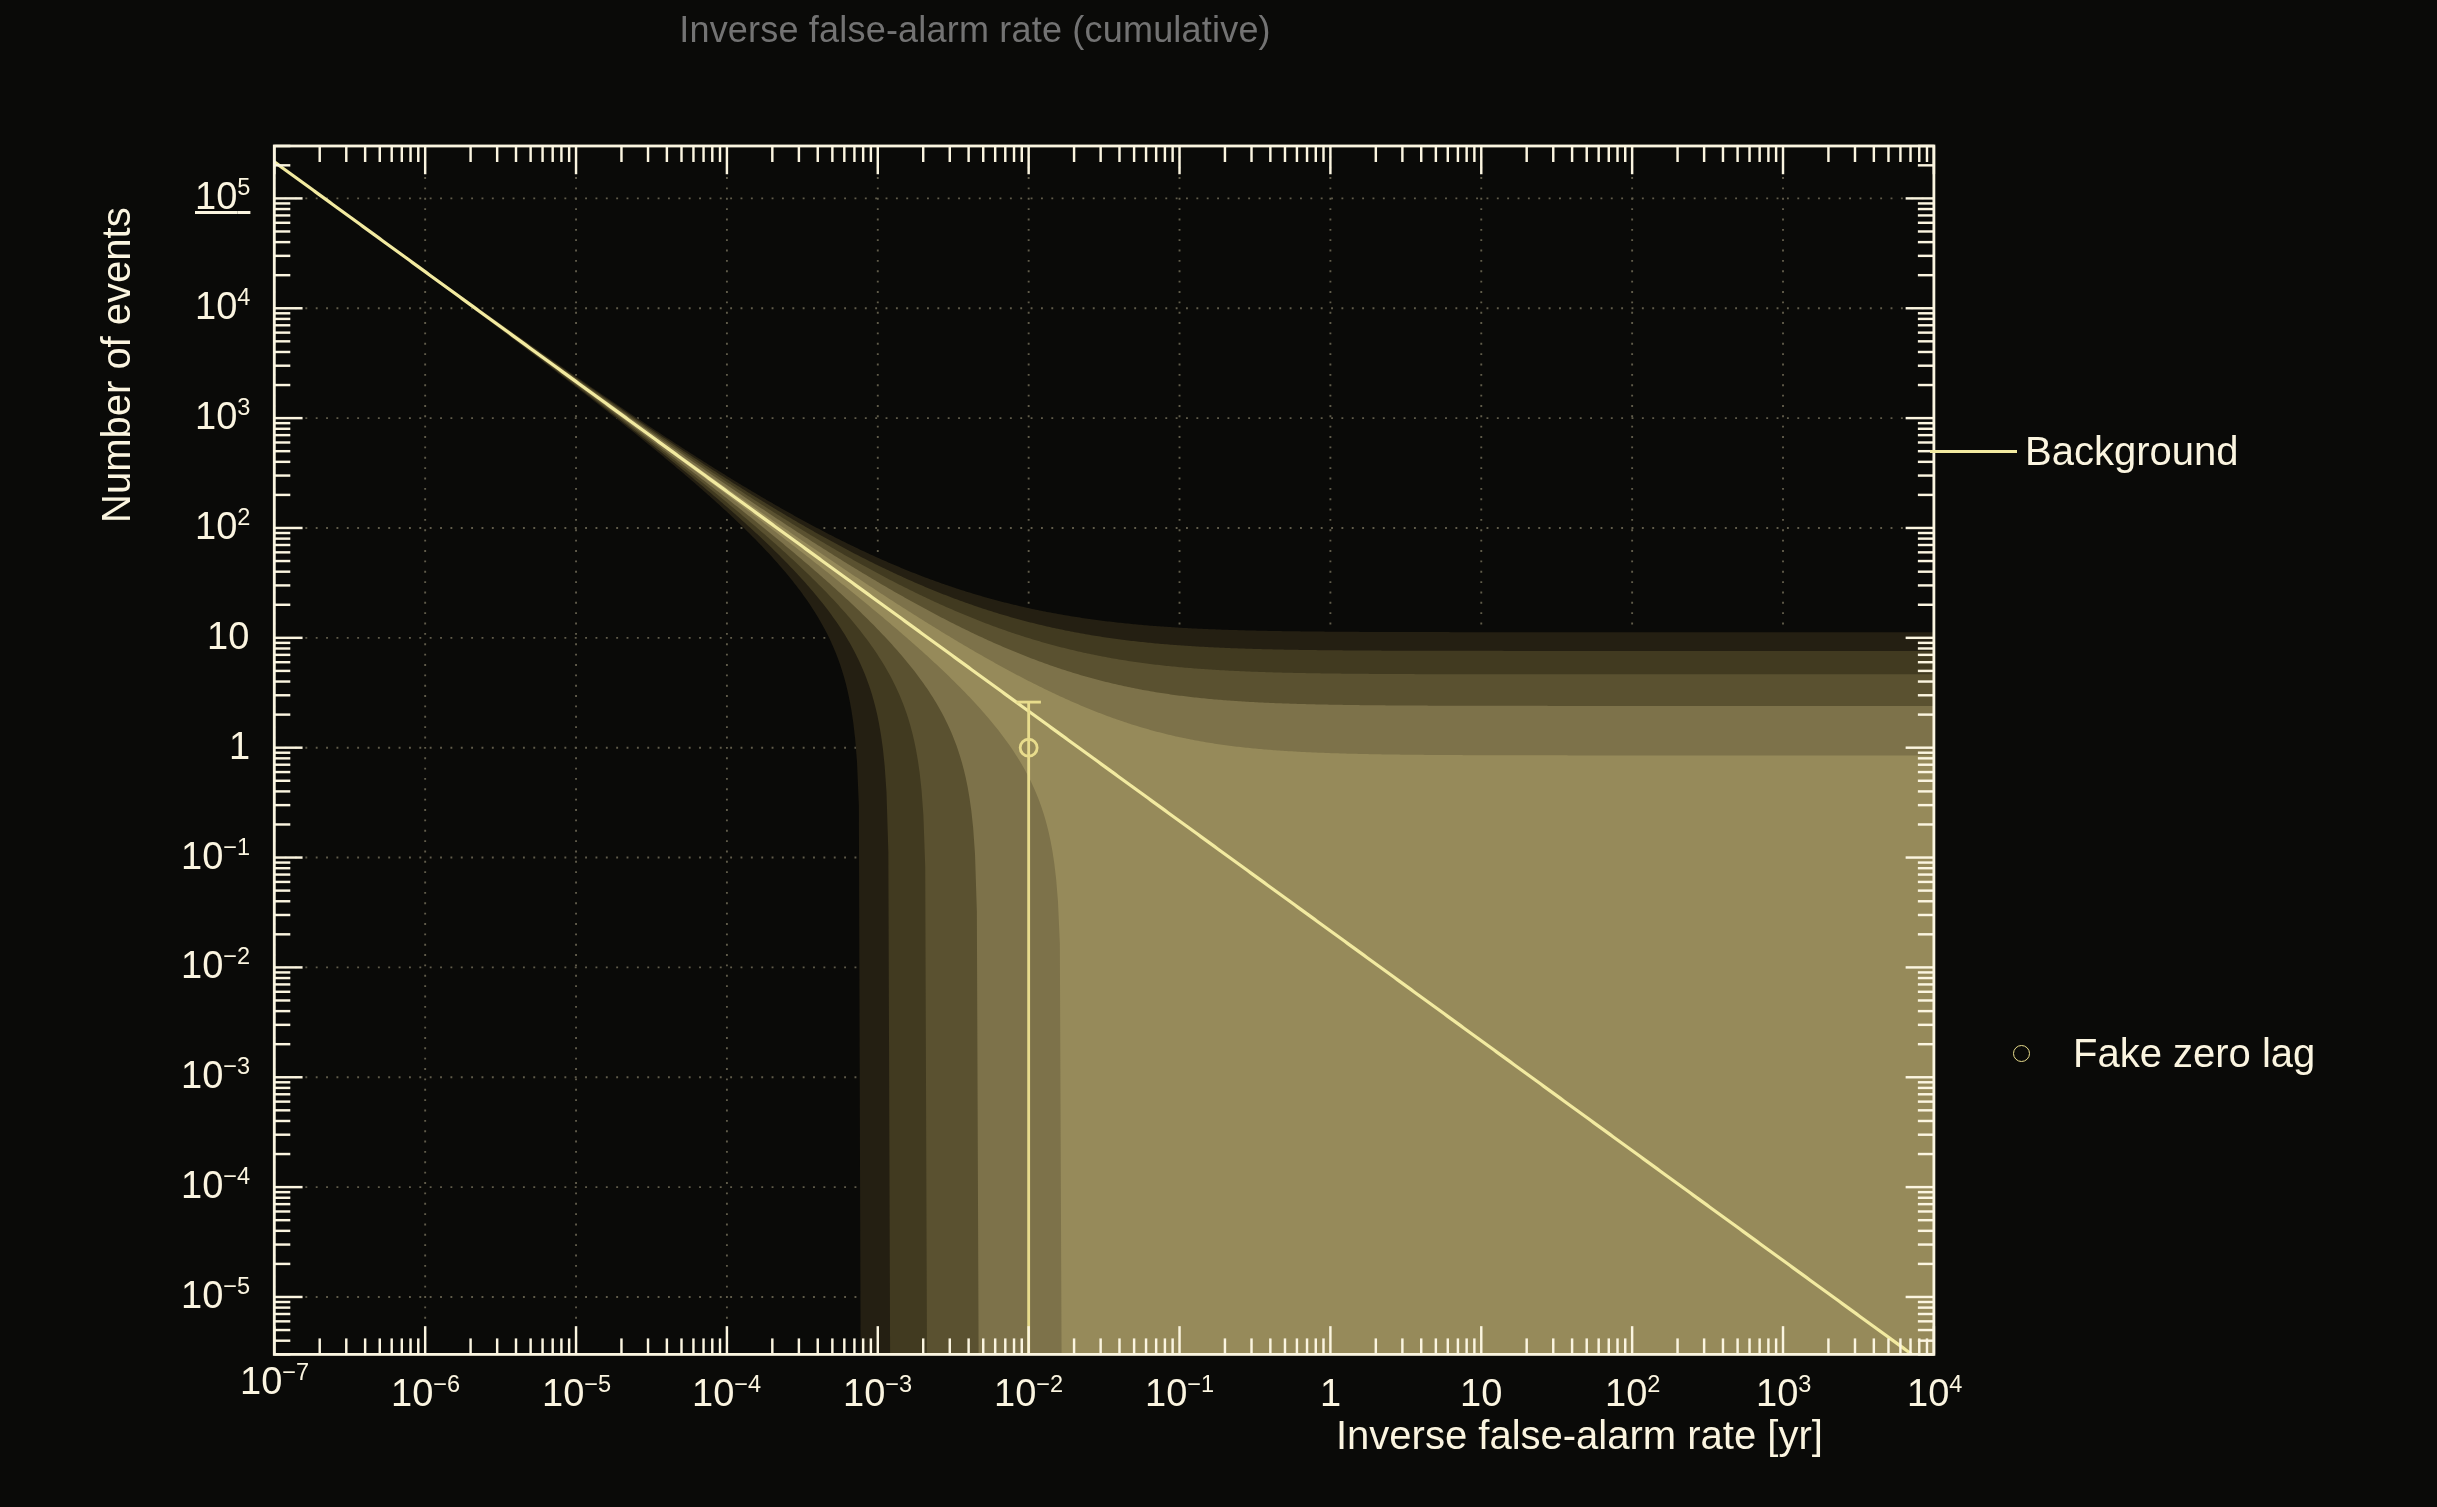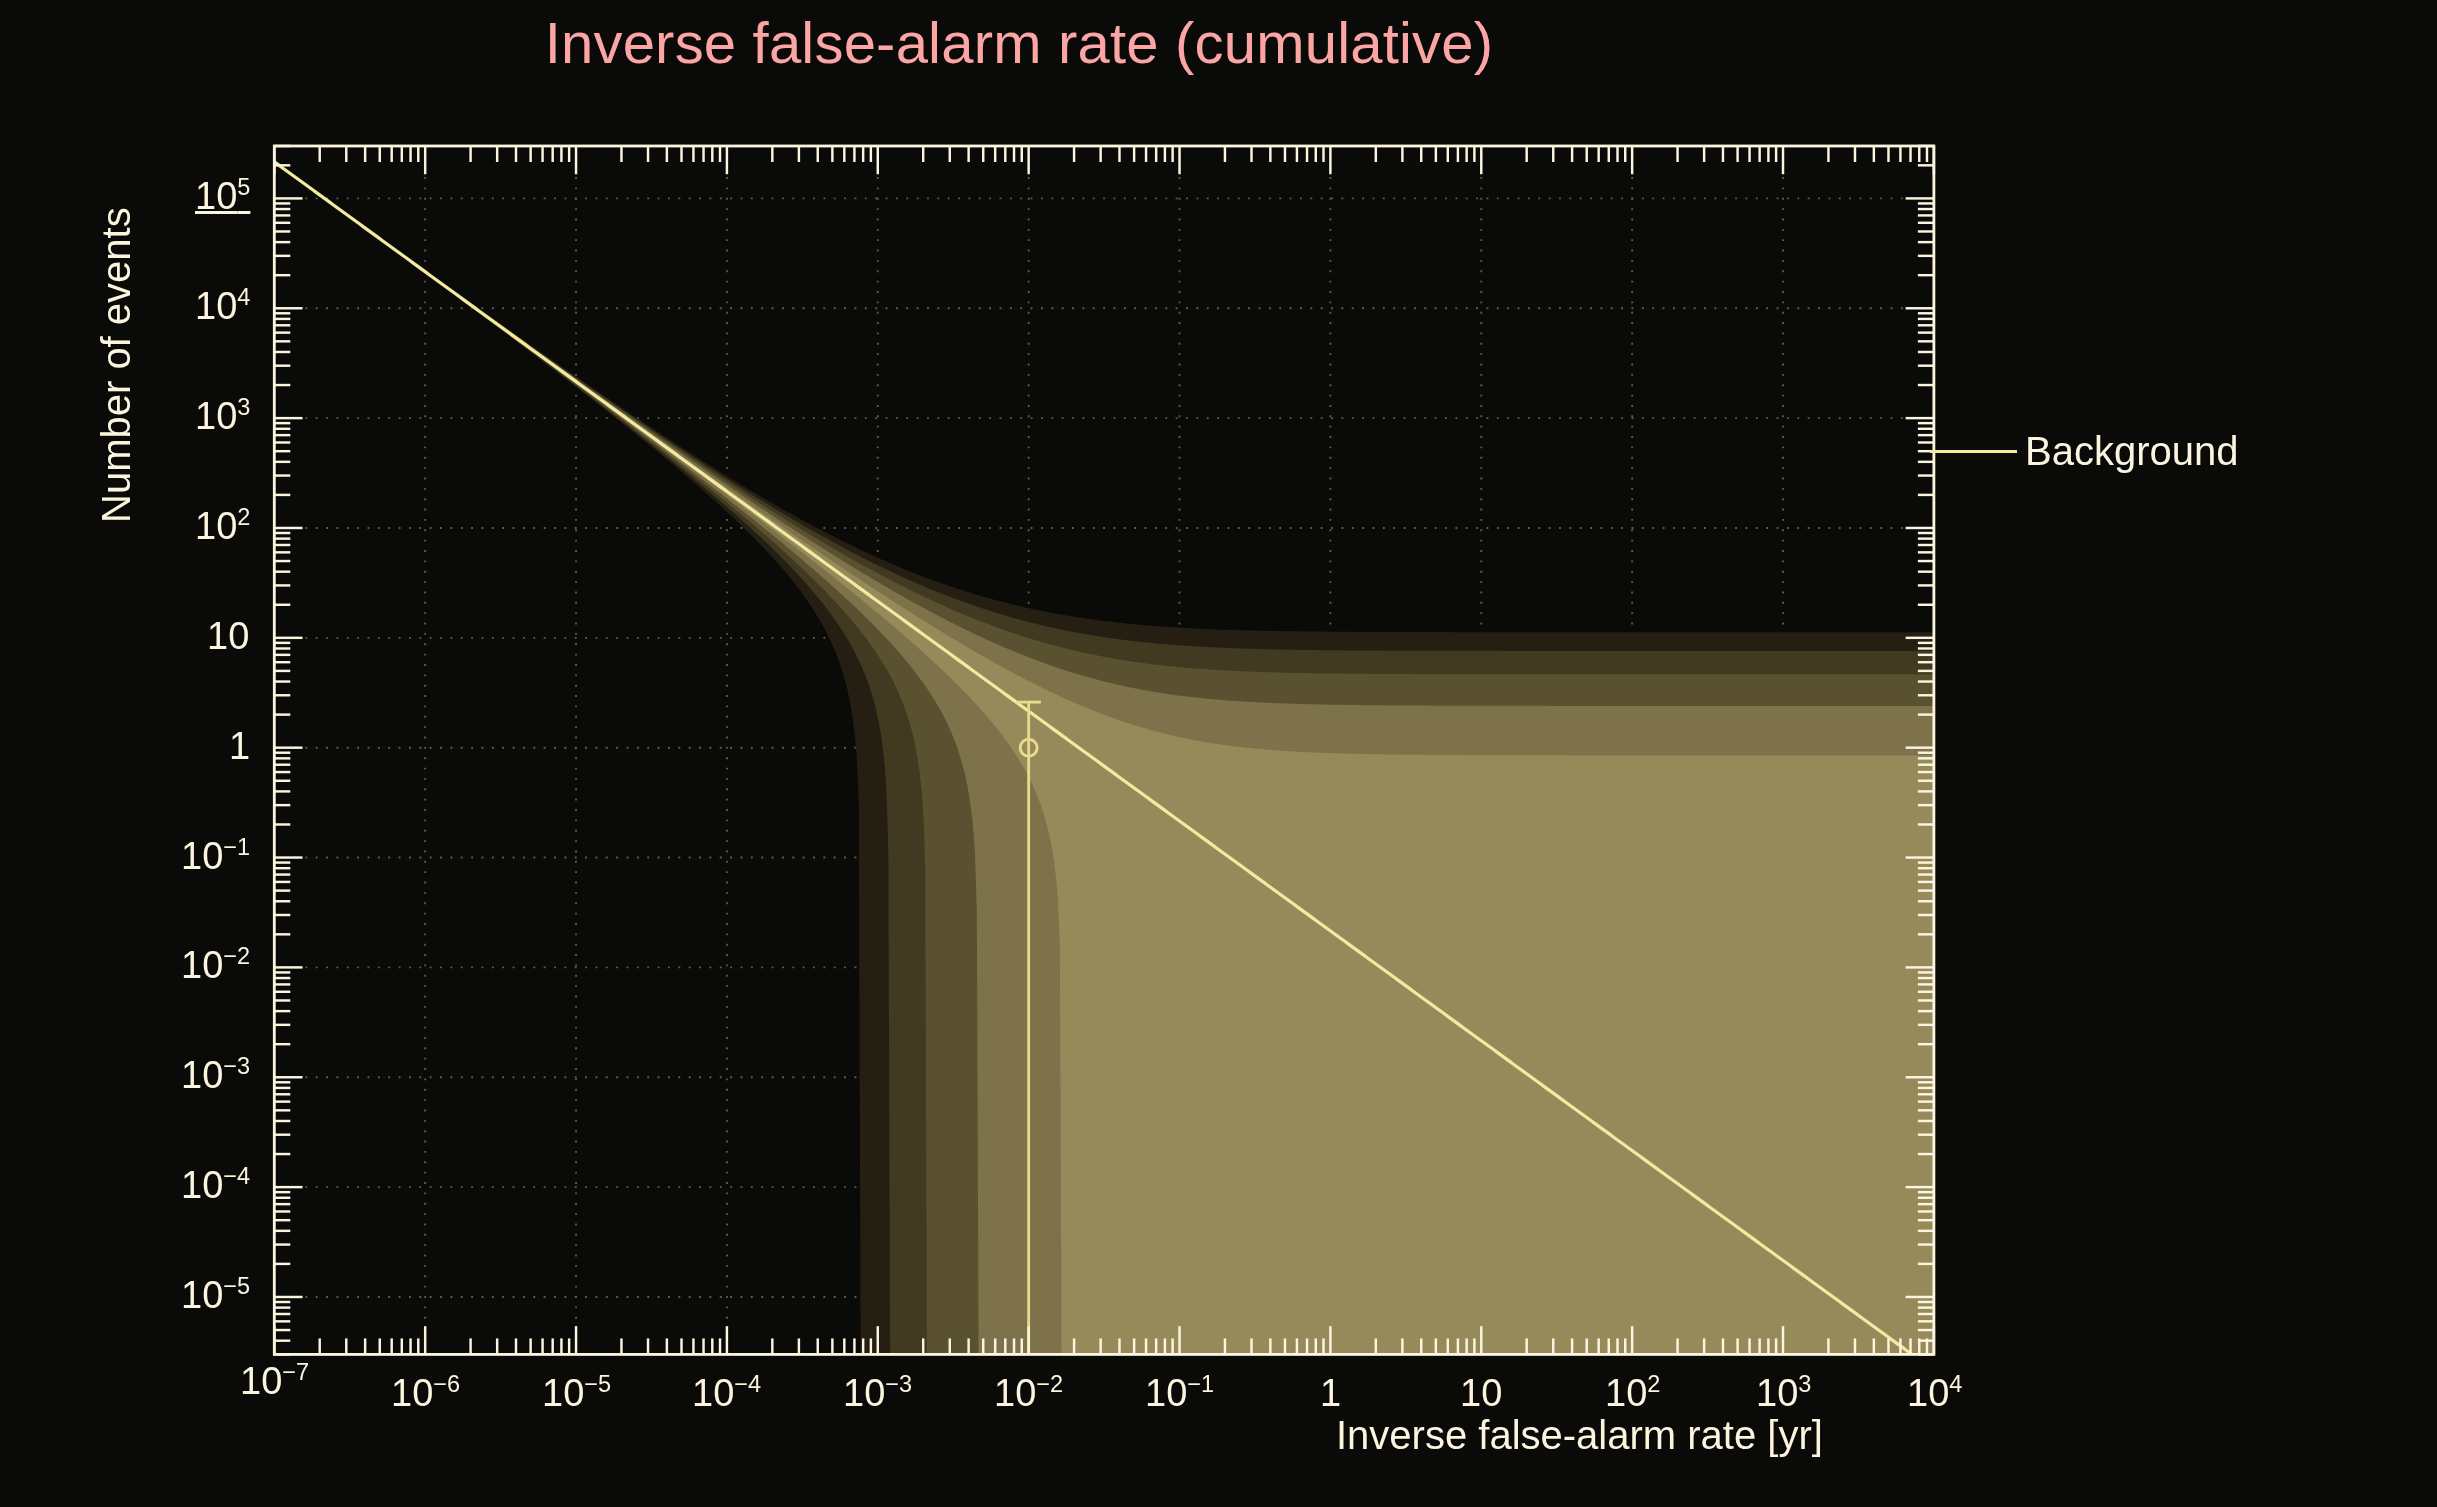--- a/index.html
+++ b/index.html
@@ -1,21 +1,21 @@
 <!DOCTYPE html>
 <html style="font-size:15px"><head>
 <meta charset="utf-8">
 <style>
   html,body{margin:0;padding:0;background:#0a0a08;}
   body{width:2438px;height:1507px;overflow:hidden;
        font-family:"Liberation Sans","DejaVu Sans",sans-serif;}
   #root{position:relative;width:2438px;height:1507px;background:#0a0a08;}
 
   .title{position:absolute;left:0;top:9.4px;width:1950px;text-align:center;
-         color:#fca5a5;font-size:58px;letter-spacing:0.2px;white-space:nowrap;padding-left:44px;}
+         color:#737373;font-size:36px;letter-spacing:0.2px;white-space:nowrap;}
 
   .ylabel{position:absolute;color:#fbf5e0;font-size:40px;white-space:nowrap;
           transform-origin:0 0;transform:rotate(-90deg);}
   .xlabel{position:absolute;color:#fbf5e0;font-size:40px;white-space:nowrap;}
 
   .plotsvg{position:absolute;left:0;top:0;}
 
   .ticklbl{position:absolute;color:#fbf5e0;font-size:38px;white-space:nowrap;}
   .ticklbl sup{font-size:.62em;vertical-align:super;line-height:0;}
 
@@ -515,15 +515,21 @@
       <div class="ticklbl" style="left: 181px; top: 1274px;">10<sup>−5</sup></div>
     </div>
 
   <div class="legend-item" style="left:1921px;top:429px;">
     <span class="legend-key">
       <span class="legend-line"></span>
     </span>
     <span class="legend-text">Background</span>
   </div>
 
+  <div class="legend-item" style="left:1969px;top:1031px;">
+    <span class="legend-key">
+      <span class="legend-marker"></span>
+    </span>
+    <span class="legend-text">Fake zero lag</span>
+  </div>
 
 </div>
 
 
 </body></html>

